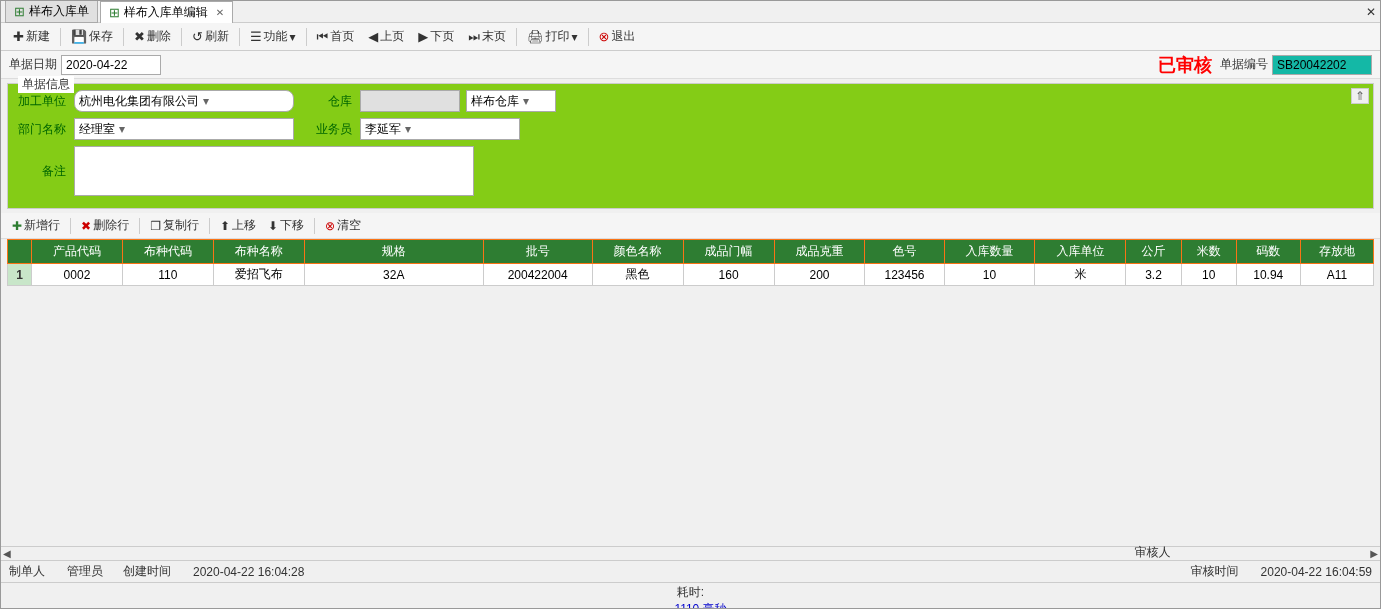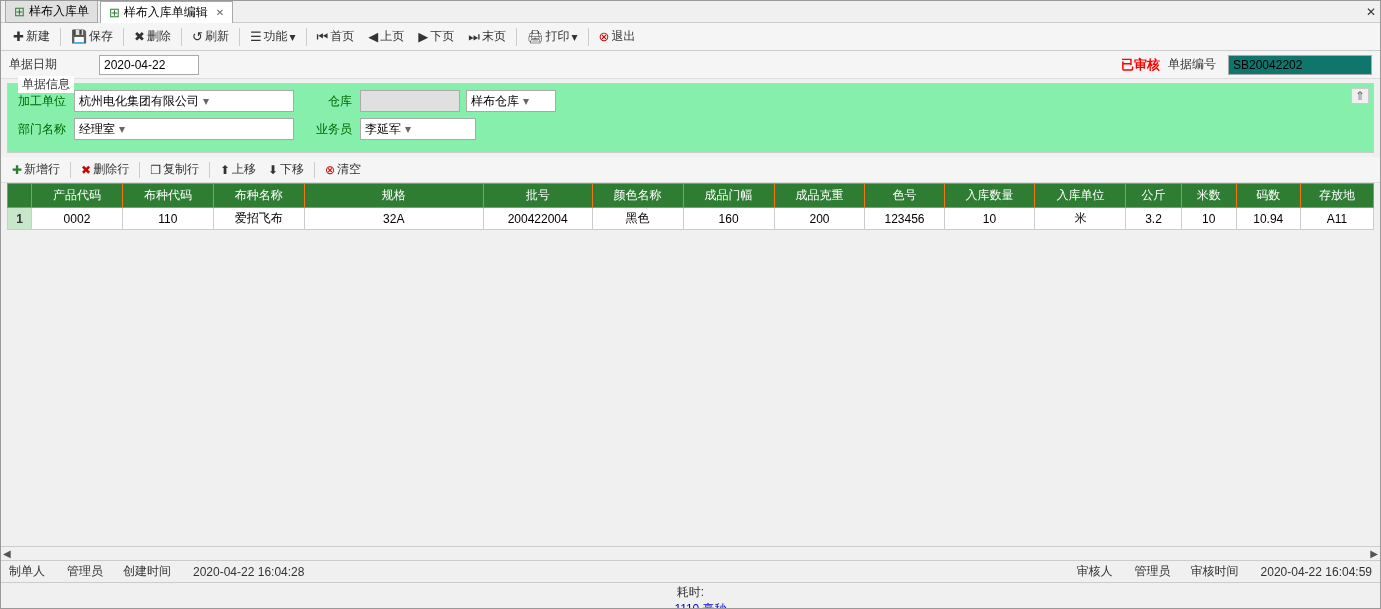--- a/index.html
+++ b/index.html
@@ -14,34 +14,34 @@
 
     
     .toolbar { background: #f5f5f5; border-bottom: 1px solid #ccc; display: flex; align-items: center; padding: 3px 6px; height: 28px; gap: 2px; }
     .toolbar-btn { display: flex; align-items: center; gap: 2px; padding: 2px 6px; border: none; background: transparent; cursor: pointer; font-size: 12px; color: #333; }
     .toolbar-separator { width: 1px; height: 18px; background: #ccc; margin: 0 2px; }
     .toolbar-icon { font-size: 13px; }
 
     
     .date-row { display: flex; align-items: center; padding: 4px 8px; background: #f5f5f5; border-bottom: 1px solid #ddd; height: 28px; }
     .date-label { color: #333; margin-right: 4px; }
-    .date-input { border: 1px solid #aaa; background: #fff; padding: 1px 4px; width: 100px; height: 20px; margin-left: 38px; }
-    .audited-label { margin-left: auto; color: red; font-size: 13px; font-weight: bold; margin-right: 8px; }
-    .doc-number-label { color: #333; margin-right: 12px; }
-    .doc-number-value { border: 1px solid #aaa; background: #0f766e; padding: 1px 4px; width: 144px; height: 20px; }
-
-    
-    .form-section { background: #86efac; border: 1px solid #ccc; margin: 4px 6px; padding: 6px 8px; position: relative; }
+    .date-input { border: 1px solid #aaa; background: #fff; padding: 1px 4px; width: 100px; height: 20px; }
+    .audited-label { margin-left: auto; color: red; font-size: 18px; font-weight: bold; margin-right: 8px; }
+    .doc-number-label { color: #333; margin-right: 4px; }
+    .doc-number-value { border: 1px solid #aaa; background: #14b8a6; padding: 1px 4px; width: 100px; height: 20px; }
+
+    
+    .form-section { background: #84cc16; border: 1px solid #ccc; margin: 4px 6px; padding: 6px 8px; position: relative; }
     .form-section-title { position: absolute; top: -8px; left: 10px; background: #fff; padding: 0 4px; font-size: 12px; color: #333; }
     .form-collapse-btn { position: absolute; top: 4px; right: 4px; font-size: 12px; cursor: pointer; color: #666; border: 1px solid #ccc; background: #f0f0f0; padding: 0 3px; }
     .form-row { display: flex; align-items: center; margin-bottom: 6px; gap: 8px; }
     .form-label { color: #006600; min-width: 50px; text-align: right; }
     .form-select { border: 1px solid #aaa; background: #fff; padding: 1px 4px; height: 22px; display: flex; align-items: center; position: relative; cursor: pointer; }
     .form-select-arrow { margin-left: 4px; color: #666; }
-    .form-select-wide { width: 200px; }
+    .form-select-wide { width: 200px; border-radius: 8px; }
     .form-warehouse { background: #e0e0e0; border: 1px solid #aaa; width: 100px; height: 22px; display: flex; align-items: center; padding: 0 4px; }
     .form-textarea { border: 1px solid #aaa; background: #fff; width: 400px; height: 50px; resize: none; }
 
     
     .grid-toolbar { display: flex; align-items: center; padding: 3px 6px; background: #f5f5f5; border-bottom: 1px solid #ddd; height: 26px; gap: 2px; }
     .grid-btn { display: flex; align-items: center; gap: 2px; padding: 1px 5px; border: none; background: transparent; cursor: pointer; font-size: 12px; color: #333; }
     .grid-separator { width: 1px; height: 16px; background: #ccc; margin: 0 3px; }
 
     
     .table-container { flex: 1; overflow: auto; margin: 0 6px; }
@@ -164,26 +164,30 @@
     </div>
   </div>
 
   <div class="form-row">
     <span class="form-label">部门名称</span>
     <div class="form-select" style="width:220px;">
       <span>经理室</span>
       <span class="form-select-arrow">▾</span>
     </div>
     <span class="form-label">业务员</span>
-    <div class="form-select" style="width:116px;">
+    <div class="form-select" style="width:160px;">
       <span>李延军</span>
       <span class="form-select-arrow">▾</span>
     </div>
   </div>
 
+  <div class="form-row">
+    <span class="form-label">备注</span>
+    <textarea class="form-textarea" style=""></textarea>
+  </div>
 </div>
 
 <div class="grid-toolbar">
   <button class="grid-btn">
     <span style="color:#2e7d32;">✚</span>
     <span>新增行</span>
   </button>
   <div class="grid-separator"></div>
   <button class="grid-btn">
     <span style="color:#cc0000;">✖</span>
@@ -262,21 +266,21 @@
 
 <div class="status-bar">
   <div class="status-item">
     <span class="status-label">制单人</span>
     <span class="status-value">管理员</span>
   </div>
   <div class="status-item">
     <span class="status-label">创建时间</span>
     <span class="status-value">2020-04-22 16:04:28</span>
   </div>
-  <div class="status-item" style="margin-left:auto;">
+  <div class="status-item" style="margin-left:auto;flex-direction:column;">
     <span class="status-label">审核人</span>
     <span class="status-value">管理员</span>
   </div>
   <div class="status-item">
     <span class="status-label">审核时间</span>
     <span class="status-value">2020-04-22 16:04:59</span>
   </div>
 </div>
 
 <div style="background:#f0f0f0; padding:1px 8px; border-top:1px solid #ccc; height:26px; display:flex; align-items:center;flex-direction:column;">

